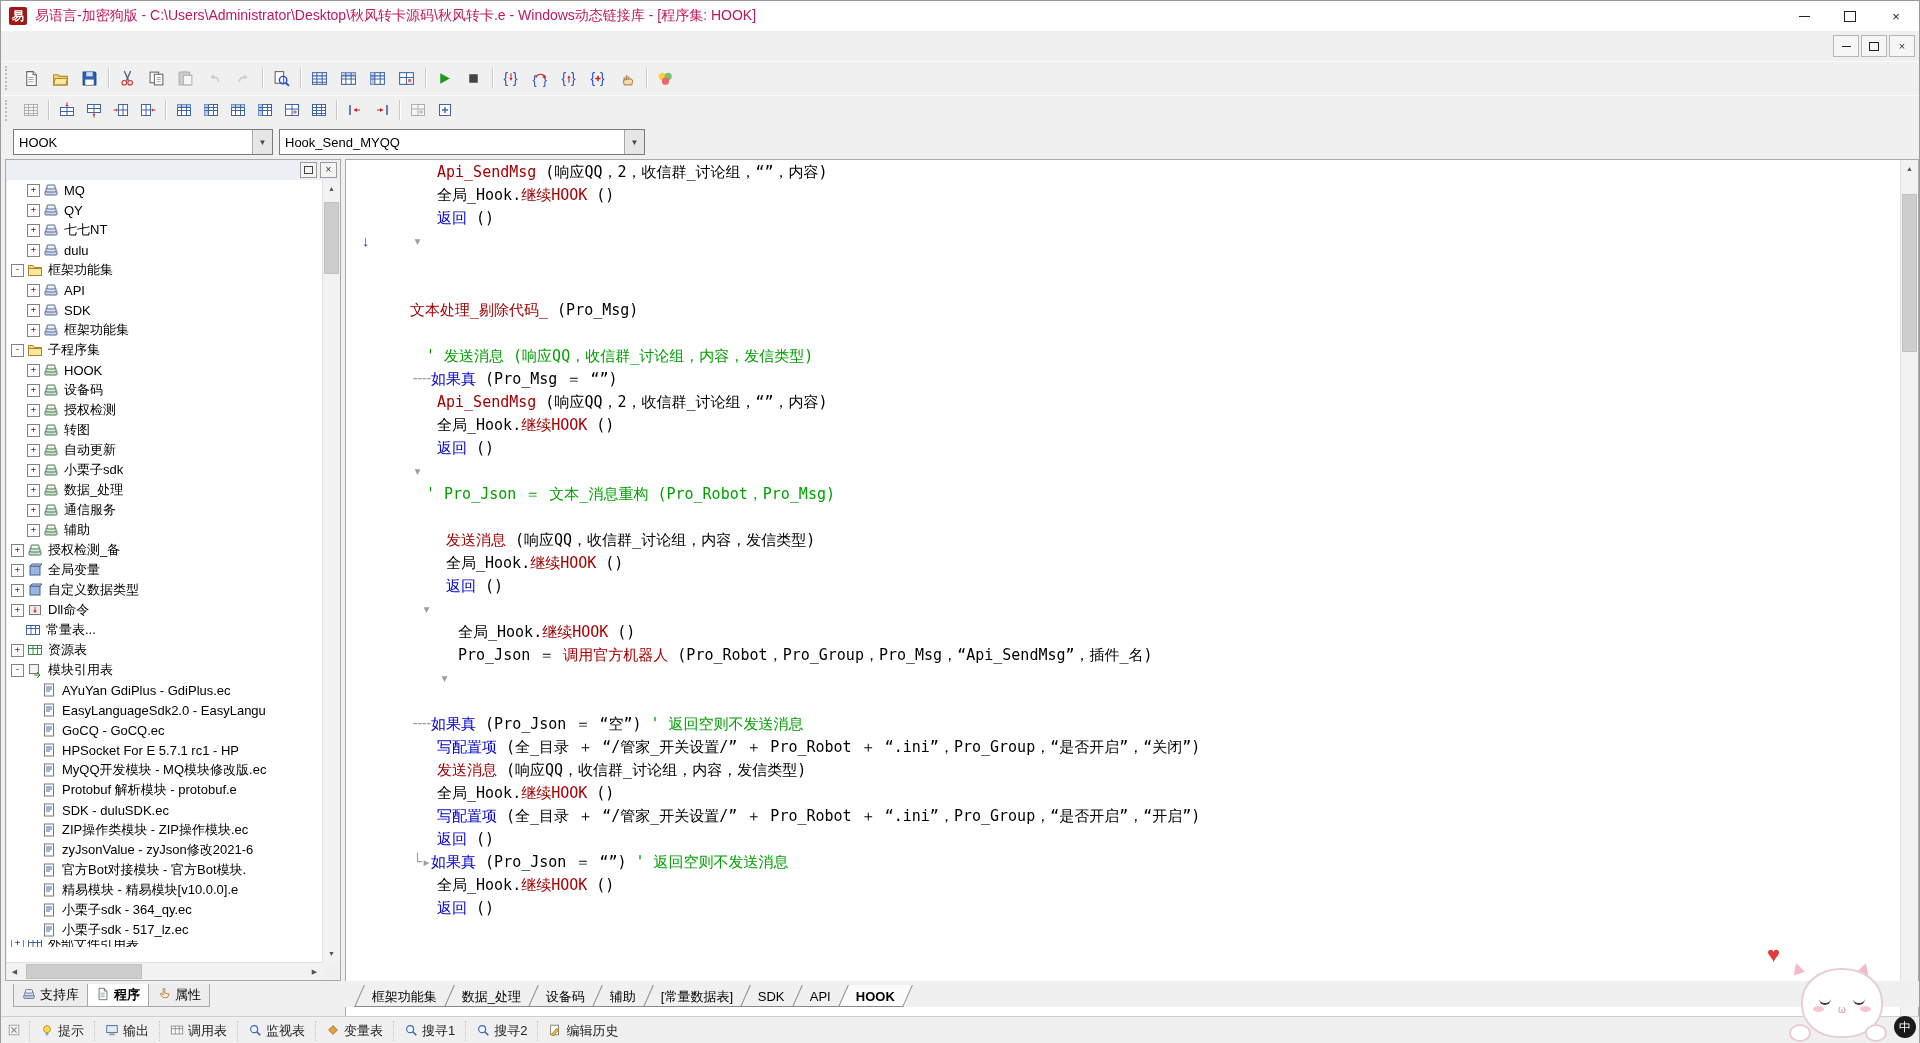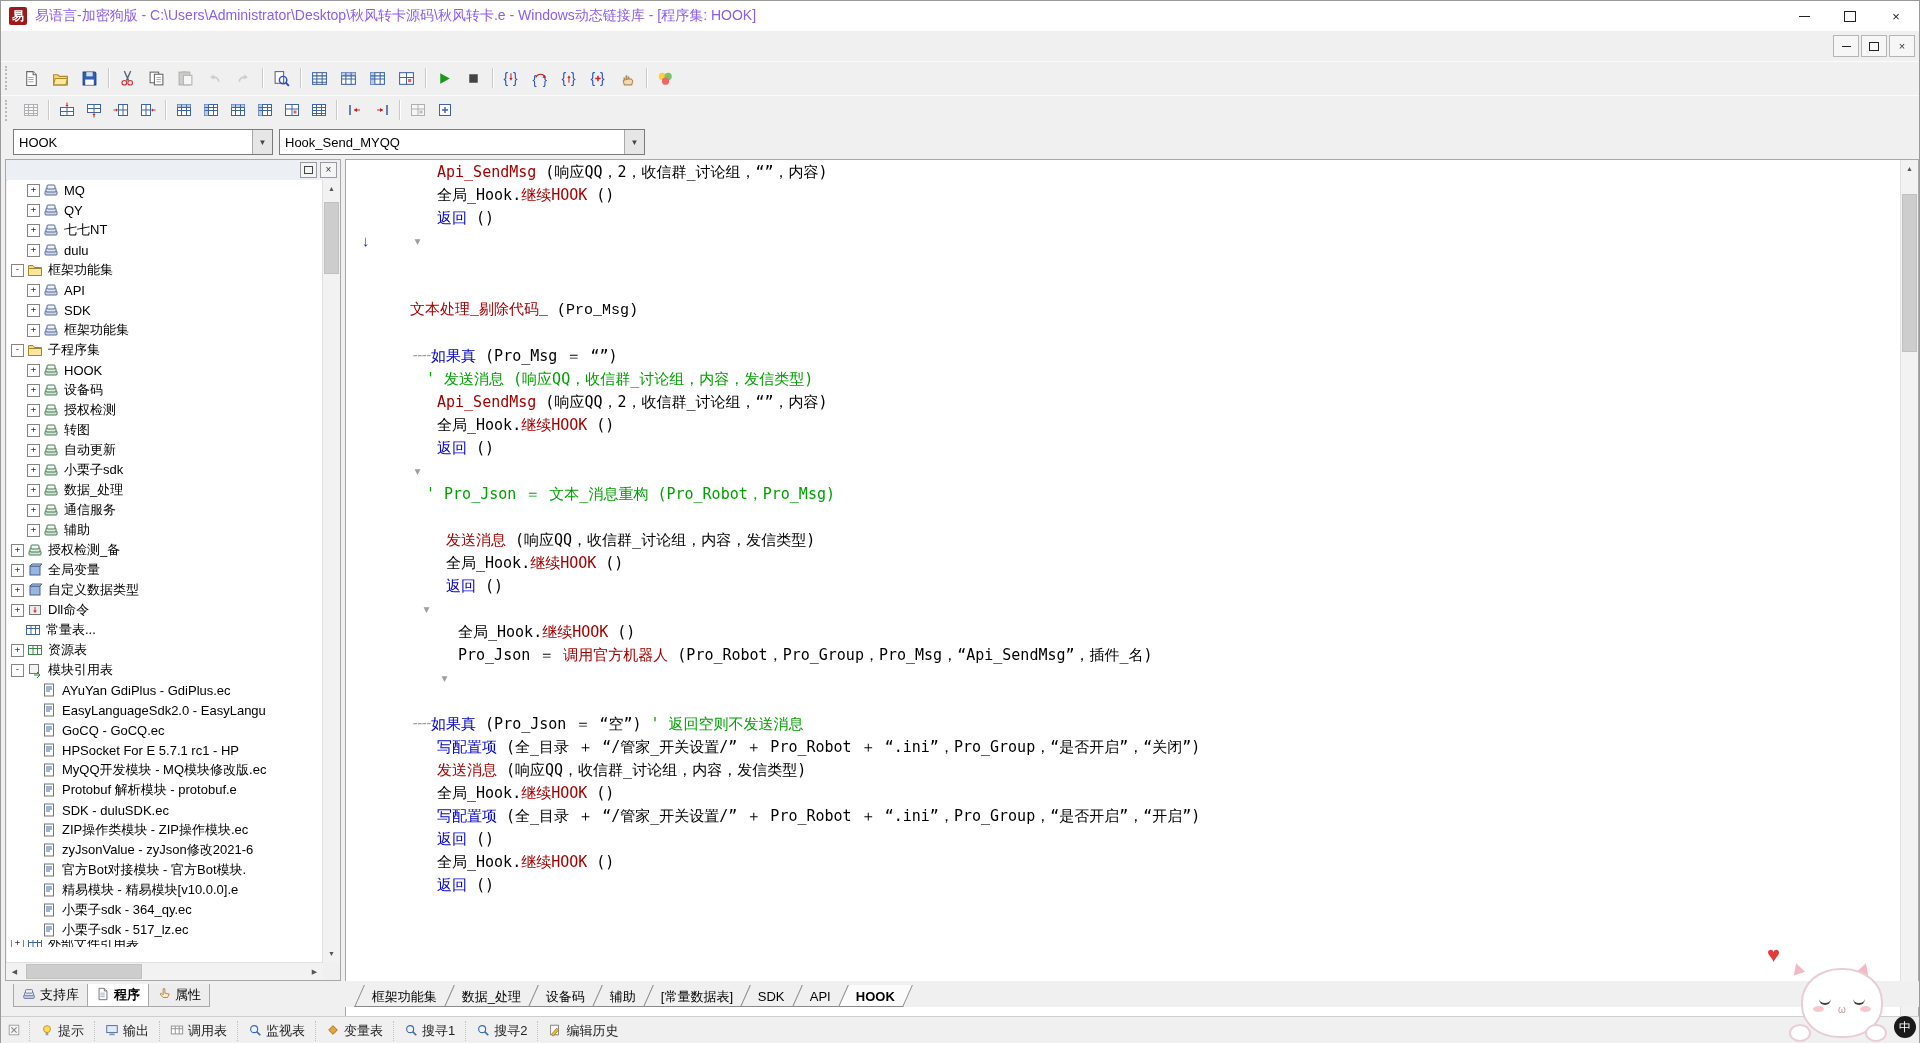--- a/index.html
+++ b/index.html
@@ -3,21 +3,21 @@
 <meta charset="utf-8">
 <style>
   html,body{margin:0;padding:0;}
   body{width:1920px;height:1043px;overflow:hidden;background:#f0f0f0;
        font-family:"Liberation Sans","DejaVu Sans",sans-serif;-webkit-font-smoothing:antialiased;}
   .app{position:absolute;inset:0;border:1px solid #9a9a9a;box-sizing:border-box;}
 
   
   .titlebar{position:absolute;left:0;top:0;right:0;height:30px;background:#ffffff;border-bottom:1px solid #e3e3e3;display:flex;align-items:center;}
   .applogo{width:18px;height:18px;margin:0 8px 0 8px;background:#a01818;color:#fff;font-size:12px;font-weight:bold;display:flex;align-items:center;justify-content:center;border-radius:2px;}
-  .wtitle{font-size:14px;color:#8b5cf6;white-space:nowrap;overflow:hidden;}
+  .wtitle{font-size:14px;color:#be185d;white-space:nowrap;overflow:hidden;}
   .winbtns{margin-left:auto;display:flex;height:100%;}
   .wbtn{width:46px;height:100%;display:flex;align-items:center;justify-content:center;font-size:13px;color:#222;}
   .boxicon{width:10px;height:9px;border:1px solid #222;display:inline-block;}
   .minbar{width:11px;height:1px;background:#222;display:inline-block;}
 
   
   .menubar{position:absolute;left:0;top:30px;right:0;height:30px;background:#f0f0f0;display:flex;align-items:center;border-bottom:1px solid #e0e0e0;}
   .mitem{padding:0 9px;font-size:14px;color:#111;height:24px;line-height:24px;}
   .mdibtns{margin-left:auto;display:flex;align-items:center;padding-right:4px;}
   .mdib{width:24px;height:20px;border:1px solid #b5b5b5;background:#f6f6f6;margin-left:2px;display:flex;align-items:center;justify-content:center;font-size:11px;color:#333;}
@@ -809,44 +809,45 @@
     </div>
 
     <div class="editor">
       <div class="code" id="code">
           <div class="cline" style="padding-left: 27px;"><span class="c-f">Api_SendMsg</span><span class="c-n"> (响应QQ，2，收信群_讨论组，“”，内容)</span></div>
           <div class="cline" style="padding-left: 27px;"><span class="c-n">全局_Hook.</span><span class="c-f">继续HOOK</span><span class="c-n"> ()</span></div>
           <div class="cline" style="padding-left: 27px;"><span class="c-k">返回</span><span class="c-n"> ()</span></div>
           <div class="cline" style="padding-left: 3px;"><span class="c-g">▾</span></div>
           <div class="cline" style="padding-left: 0px;"></div>
           <div class="cline" style="padding-left: 0px;"></div>
-          <div class="cline" style="padding-left: 0px; font-family: Liberation Mono, monospace;"><span class="c-f">文本处理_剔除代码_</span><span class="c-n"> (Pro_Msg)</span></div>
+          <div class="cline" style="padding-left: 0px;"><span class="c-f">文本处理_剔除代码_</span><span class="c-n"> (Pro_Msg)</span></div>
           <div class="cline" style="padding-left: 0px;"></div>
+          <div class="cline" style="padding-left: 16px;"><span class="c-c">' 发送消息 (响应QQ，收信群_讨论组，内容，发信类型)</span></div>
           <div class="cline" style="padding-left: 3px;"><span class="c-g">╌╌</span><span class="c-k">如果真</span><span class="c-n"> (Pro_Msg ＝ “”)</span></div>
-          <div class="cline" style="padding-left: 16px;"><span class="c-c">' 发送消息 (响应QQ，收信群_讨论组，内容，发信类型)</span></div>
           <div class="cline" style="padding-left: 27px;"><span class="c-f">Api_SendMsg</span><span class="c-n"> (响应QQ，2，收信群_讨论组，“”，内容)</span></div>
           <div class="cline" style="padding-left: 27px;"><span class="c-n">全局_Hook.</span><span class="c-f">继续HOOK</span><span class="c-n"> ()</span></div>
           <div class="cline" style="padding-left: 27px;"><span class="c-k">返回</span><span class="c-n"> ()</span></div>
           <div class="cline" style="padding-left: 3px;"><span class="c-g">▾</span></div>
           <div class="cline" style="padding-left: 16px;"><span class="c-c">' Pro_Json ＝ 文本_消息重构 (Pro_Robot，Pro_Msg)</span></div>
           <div class="cline" style="padding-left: 0px;"></div>
           <div class="cline" style="padding-left: 36px;"><span class="c-f">发送消息</span><span class="c-n"> (响应QQ，收信群_讨论组，内容，发信类型)</span></div>
           <div class="cline" style="padding-left: 36px;"><span class="c-n">全局_Hook.</span><span class="c-f">继续HOOK</span><span class="c-n"> ()</span></div>
           <div class="cline" style="padding-left: 36px;"><span class="c-k">返回</span><span class="c-n"> ()</span></div>
           <div class="cline" style="padding-left: 12px;"><span class="c-g">▾</span></div>
           <div class="cline" style="padding-left: 48px;"><span class="c-n">全局_Hook.</span><span class="c-f">继续HOOK</span><span class="c-n"> ()</span></div>
           <div class="cline" style="padding-left: 48px;"><span class="c-n">Pro_Json ＝ </span><span class="c-f">调用官方机器人</span><span class="c-n"> (Pro_Robot，Pro_Group，Pro_Msg，“Api_SendMsg”，插件_名)</span></div>
           <div class="cline" style="padding-left: 30px;"><span class="c-g">▾</span></div>
           <div class="cline" style="padding-left: 0px;"></div>
           <div class="cline" style="padding-left: 3px;"><span class="c-g">╌╌</span><span class="c-k">如果真</span><span class="c-n"> (Pro_Json ＝ “空”)</span><span class="c-c"> ' 返回空则不发送消息</span></div>
           <div class="cline" style="padding-left: 27px;"><span class="c-k">写配置项</span><span class="c-n"> (全_目录 ＋ “/管家_开关设置/” ＋ Pro_Robot ＋ “.ini”，Pro_Group，“是否开启”，“关闭”)</span></div>
           <div class="cline" style="padding-left: 27px;"><span class="c-f">发送消息</span><span class="c-n"> (响应QQ，收信群_讨论组，内容，发信类型)</span></div>
           <div class="cline" style="padding-left: 27px;"><span class="c-n">全局_Hook.</span><span class="c-f">继续HOOK</span><span class="c-n"> ()</span></div>
           <div class="cline" style="padding-left: 27px;"><span class="c-k">写配置项</span><span class="c-n"> (全_目录 ＋ “/管家_开关设置/” ＋ Pro_Robot ＋ “.ini”，Pro_Group，“是否开启”，“开启”)</span></div>
           <div class="cline" style="padding-left: 27px;"><span class="c-k">返回</span><span class="c-n"> ()</span></div>
+          <div class="cline" style="padding-left: 3px;"><span class="c-g">└▸</span><span class="c-k">如果真</span><span class="c-n"> (Pro_Json ＝ “”)</span><span class="c-c"> ' 返回空则不发送消息</span></div>
           <div class="cline" style="padding-left: 27px;"><span class="c-n">全局_Hook.</span><span class="c-f">继续HOOK</span><span class="c-n"> ()</span></div>
           <div class="cline" style="padding-left: 27px;"><span class="c-k">返回</span><span class="c-n"> ()</span></div>
         </div>
       <span class="marginarrow">↓</span>
       <div class="sb ed-vsb">
         <span class="sbbtn" style="top:0;">▲</span>
         <span class="sbbtn" style="bottom:0;">▼</span>
         <span class="sbthumb" style="left:1px;right:1px;top:34px;height:158px;"></span>
       </div>
       <div class="sb ed-hsb">

